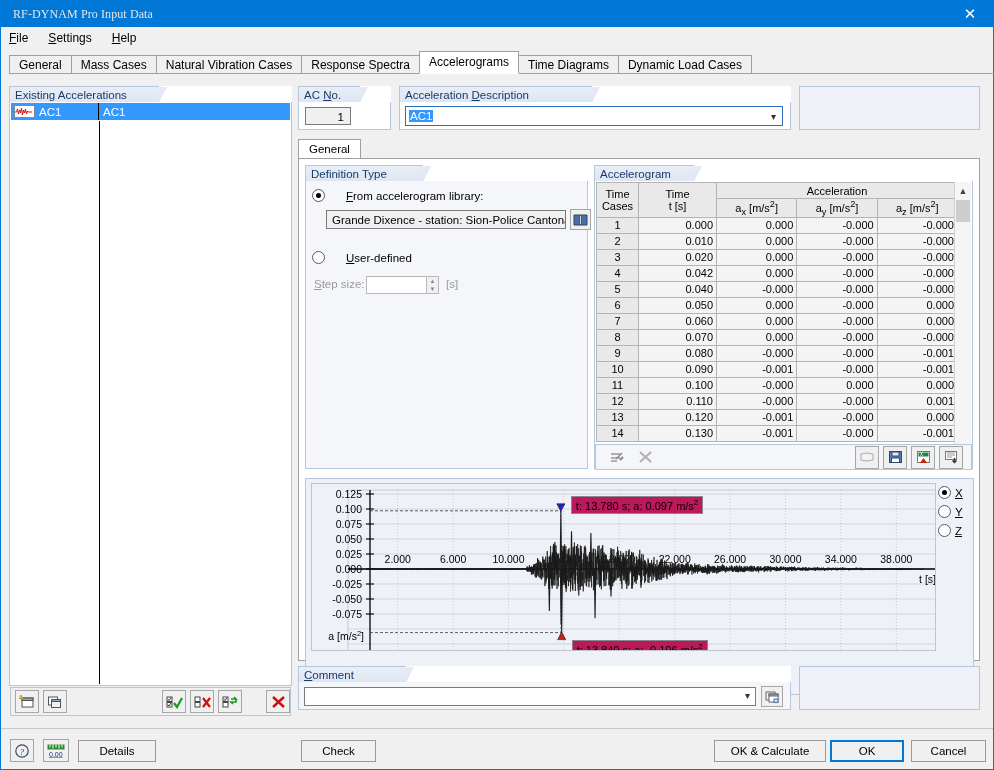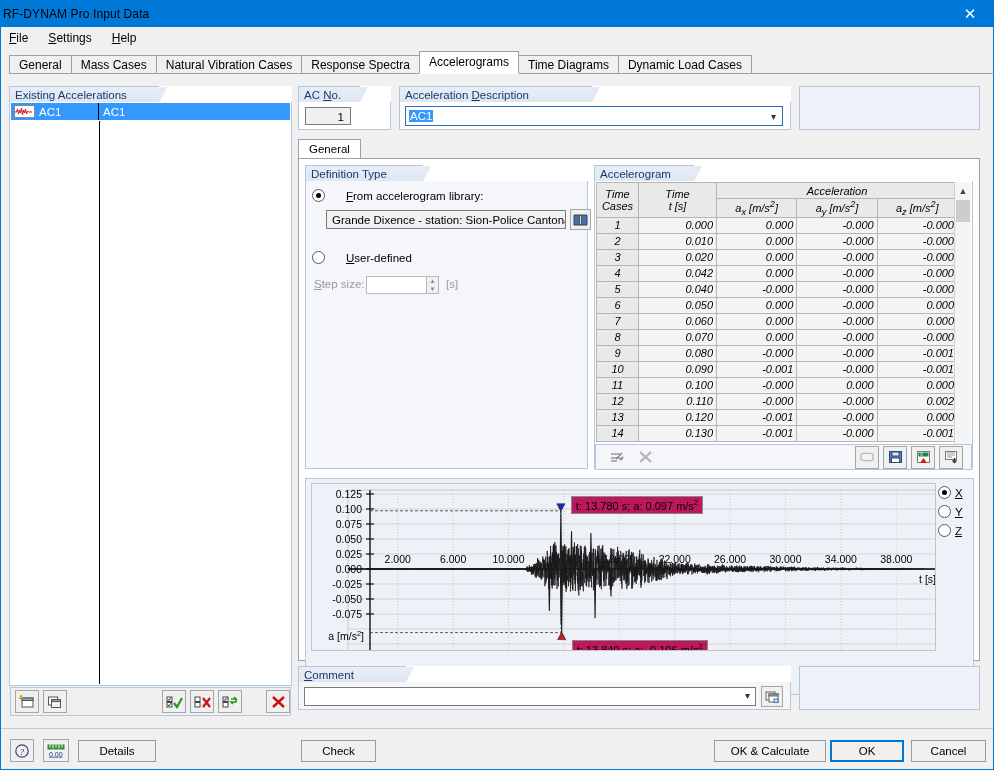--- a/index.html
+++ b/index.html
@@ -8,21 +8,21 @@
     font-family:"Liberation Sans","DejaVu Sans",sans-serif;
     font-size:11.5px;color:#000;background:#f0f0f0;
     -webkit-font-smoothing:antialiased;
   }
   .win{width:994px;height:770px;position:relative;background:#f0f0f0;
        border:1px solid #0078d7;box-sizing:border-box;}
 
   
   .titlebar{height:26px;background:#0078d7;display:flex;align-items:center;
             justify-content:space-between;}
-  .titlebar .ttl{color:#000000;font-size:12px;padding-left:2px;letter-spacing:.1px;}
+  .titlebar .ttl{color:#e5e5e5;font-size:12px;padding-left:12px;letter-spacing:.1px;font-family:Liberation Serif, serif;}
   .closebtn{width:46px;height:26px;display:flex;align-items:center;justify-content:center;
             color:#fff;font-size:15px;font-family:"DejaVu Sans",sans-serif;}
 
   
   .menubar{height:22px;display:flex;align-items:center;padding-left:8px;gap:20px;
            background:#f0f0f0;}
   .menubar span{font-size:12px;}
   .u{text-decoration:underline;}
 
   
@@ -108,21 +108,21 @@
   .stepbox{position:absolute;left:60px;top:95px;width:72px;height:18px;border:1px solid #b9b9b9;
            background:#fff;box-sizing:border-box;}
   .spin{position:absolute;left:120px;top:95px;width:13px;height:18px;border:1px solid #b9b9b9;
         background:#f0f0f0;box-sizing:border-box;display:flex;flex-direction:column;
         align-items:center;justify-content:space-around;font-size:6px;color:#888;}
   .dis{color:#9a9a9a;}
 
   
   #accelerogram-group{left:593px;top:164px;width:379px;height:304px;}
   .tblwrap{position:absolute;left:1px;top:1px;right:1px;bottom:1px;overflow:hidden;background:#fff;}
-  table.at{border-collapse:collapse;width:362px;table-layout:fixed;font-style:italic;}
+  table.at{border-collapse:collapse;width:362px;table-layout:fixed;}
   table.at th,table.at td{border:1px solid #b4b4b4;font-size:11px;font-weight:normal;
       height:16px;padding:0 3px;box-sizing:border-box;}
   table.at th{background:#e9e9e9;text-align:center;}
   table.at td.idx{background:#e9e9e9;text-align:center;width:42px;}
   table.at td.num{background:#f4f4f4;text-align:right;}
   .vsb{position:absolute;right:1px;top:1px;width:17px;bottom:1px;background:#f5f5f5;
        border-left:1px solid #d0d0d0;box-sizing:border-box;}
   .vsb .ar{height:17px;display:flex;align-items:center;justify-content:center;font-size:9px;color:#444;}
   .vsb .thumb{position:absolute;left:1px;right:1px;top:18px;height:22px;background:#cdcdcd;}
   .vsb .ar.bot{position:absolute;bottom:0;left:0;right:0;}
@@ -407,21 +407,21 @@
                 <td class="num">0.100</td>
                 <td class="num">-0.000</td>
                 <td class="num">0.000</td>
                 <td class="num">0.000</td>
               </tr>
               <tr>
                 <td class="idx">12</td>
                 <td class="num">0.110</td>
                 <td class="num">-0.000</td>
                 <td class="num">-0.000</td>
-                <td class="num">0.002</td>
+                <td class="num">0.001</td>
               </tr>
               <tr>
                 <td class="idx">13</td>
                 <td class="num">0.120</td>
                 <td class="num">-0.001</td>
                 <td class="num">-0.000</td>
                 <td class="num">0.000</td>
               </tr>
               <tr>
                 <td class="idx">14</td>

